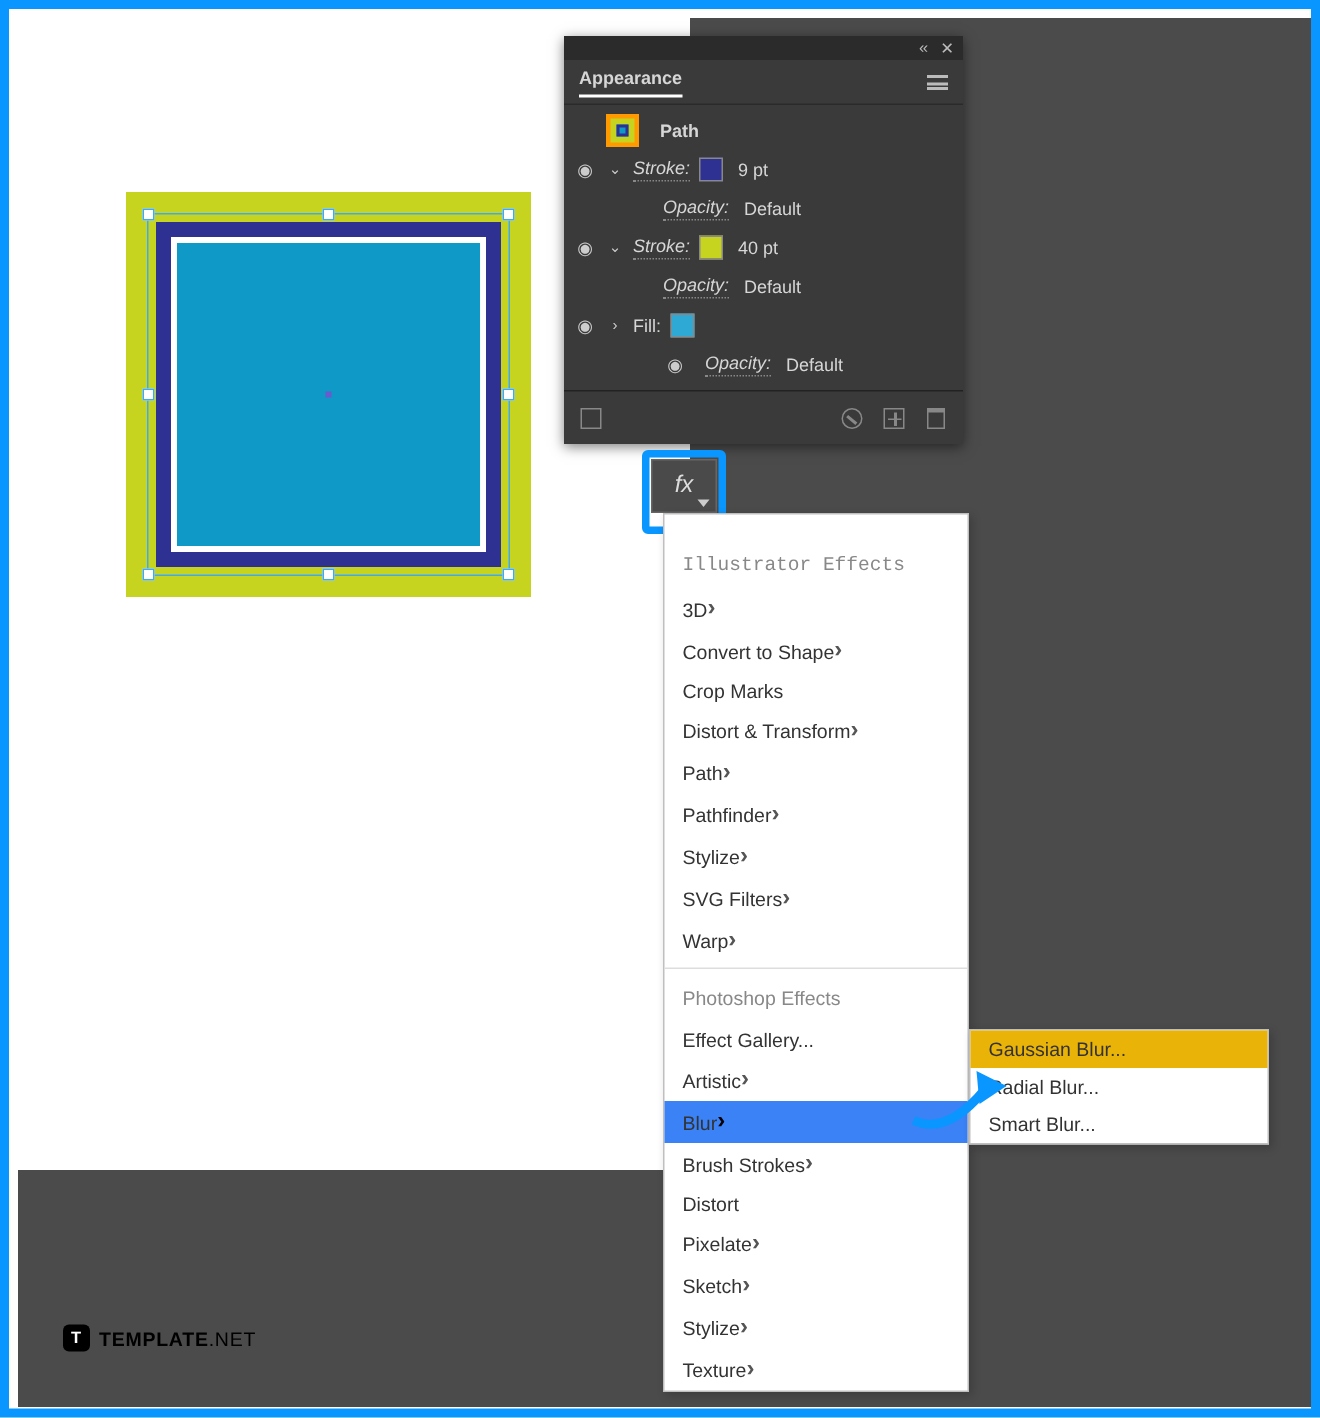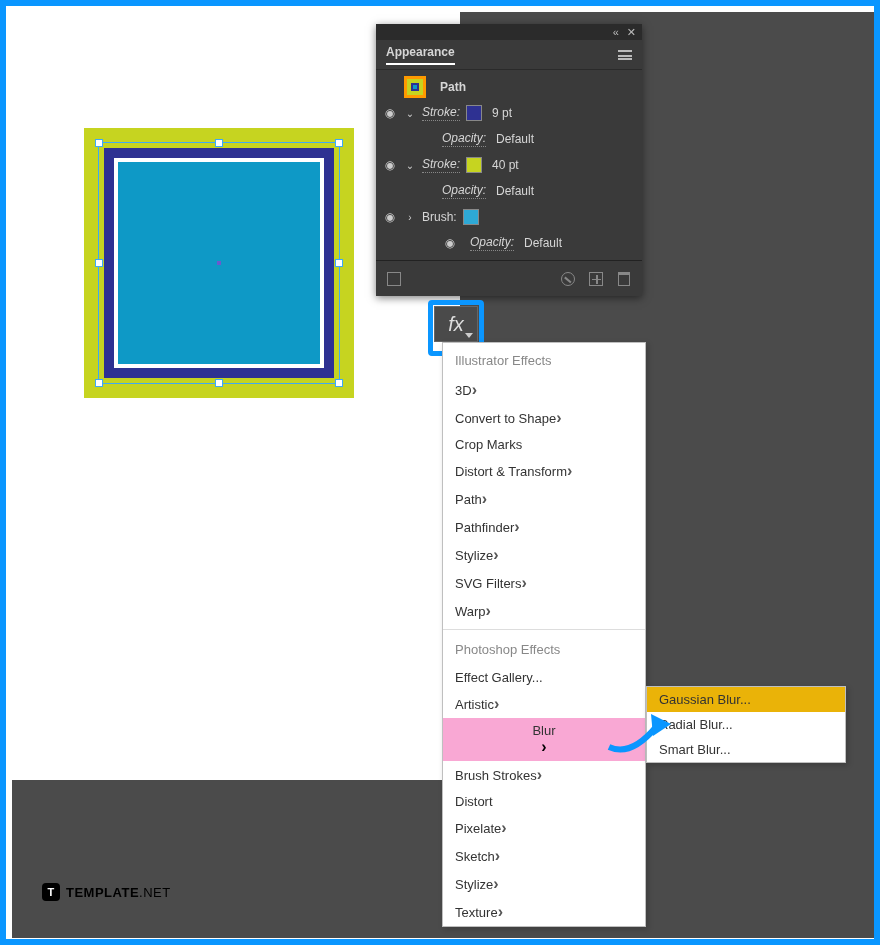--- a/index.html
+++ b/index.html
@@ -63,33 +63,33 @@
   .slashcircle:after { content: ""; position: absolute; left: 2px; right: 2px; top: 50%; height: 1.5px; background: #888; transform: rotate(40deg); }
   .plusbox { width: 14px; height: 14px; border: 1.5px solid #888; position: relative; }
   .plusbox:before, .plusbox:after { content: ""; position: absolute; background: #888; }
   .plusbox:before { left: 6px; top: 2px; width: 1.5px; height: 9px; }
   .plusbox:after { top: 6px; left: 2px; height: 1.5px; width: 9px; }
   .trash { width: 12px; height: 14px; border: 1.5px solid #888; border-top: 3px solid #888; }
   .stroke-sq { width: 14px; height: 14px; border: 1.5px solid #888; }
 
   
   .fx-hl { position: absolute; left: 422px; top: 294px; width: 56px; height: 56px; border: 5px solid #0a96ff; border-radius: 4px; }
-  .fx-btn { position: absolute; left: 428px; top: 300px; width: 44px; height: 36px; background: #4a4a4a; display: flex; align-items: center; justify-content: center; font-style: italic; color: #ddd; font-size: 20px; border: 1px solid #666; }
+  .fx-btn { position: absolute; left: 428px; top: 300px; width: 44px; height: 36px; background: #4a4a4a; display: flex; align-items: center; justify-content: center; font-style: italic; color: #ddd; font-size: 16px; border: 1px solid #666; }
   .fx-btn:after { content: ""; position: absolute; right: 4px; bottom: 3px; width: 0; height: 0; border-left: 4px solid transparent; border-right: 4px solid transparent; border-top: 5px solid #ccc; }
 
   
   .menu-a {
     position: absolute; left: 436px; top: 336px; width: 204px; background: #fff;
     border: 1px solid #bfbfbf; color: #333; box-shadow: 2px 2px 6px rgba(0,0,0,.2);
     font-size: 13px;
   }
   .menu-a .hdr { padding: 8px 12px; color: #888; }
-  .menu-a .hdr.top { padding-top: 10px; }
+  .menu-a .hdr.top { padding-top: 26px; font-family: Liberation Mono, monospace; }
   .menu-a .row-itm { padding: 5px 12px; display: flex; justify-content: flex-start; align-items: center; cursor: default; }
-  .menu-a .row-itm.hover { background: #f9a8d4; flex-direction: column; }
+  .menu-a .row-itm.hover { background: #3b82f6; }
   .menu-a .arrow:after { content: "›"; color: #555; font-weight: bold; font-size: 16px; }
   .menu-a .row-itm.hover .arrow:after { color: #000; }
   .menu-a hr { border: none; border-top: 1px solid #ddd; margin: 4px 0; }
 
   
   .menu-b {
     position: absolute; left: 640px; top: 680px; width: 200px; background: #fff;
     border: 1px solid #bfbfbf; color: #333; box-shadow: 2px 2px 6px rgba(0,0,0,.2);
     font-size: 13px;
   }
@@ -168,21 +168,21 @@
         <span class="swatch" style="background:#c6d420"></span>
         <span class="val">40 pt</span>
       </div>
       <div class="row sub">
         <span class="lbl dotted">Opacity:</span>
         <span class="val">Default</span>
       </div>
       <div class="row">
         <span class="eye">◉</span>
         <span class="chev">›</span>
-        <span class="lbl">Brush:</span>
+        <span class="lbl">Fill:</span>
         <span class="swatch" style="background:#2ea9d6"></span>
       </div>
       <div class="row sub">
         <span class="eye">◉</span>
         <span class="lbl dotted" style="margin-left:6px">Opacity:</span>
         <span class="val">Default</span>
       </div>
     </div>
     <div class="panel-footer">
       <span class="ftr-icon">

